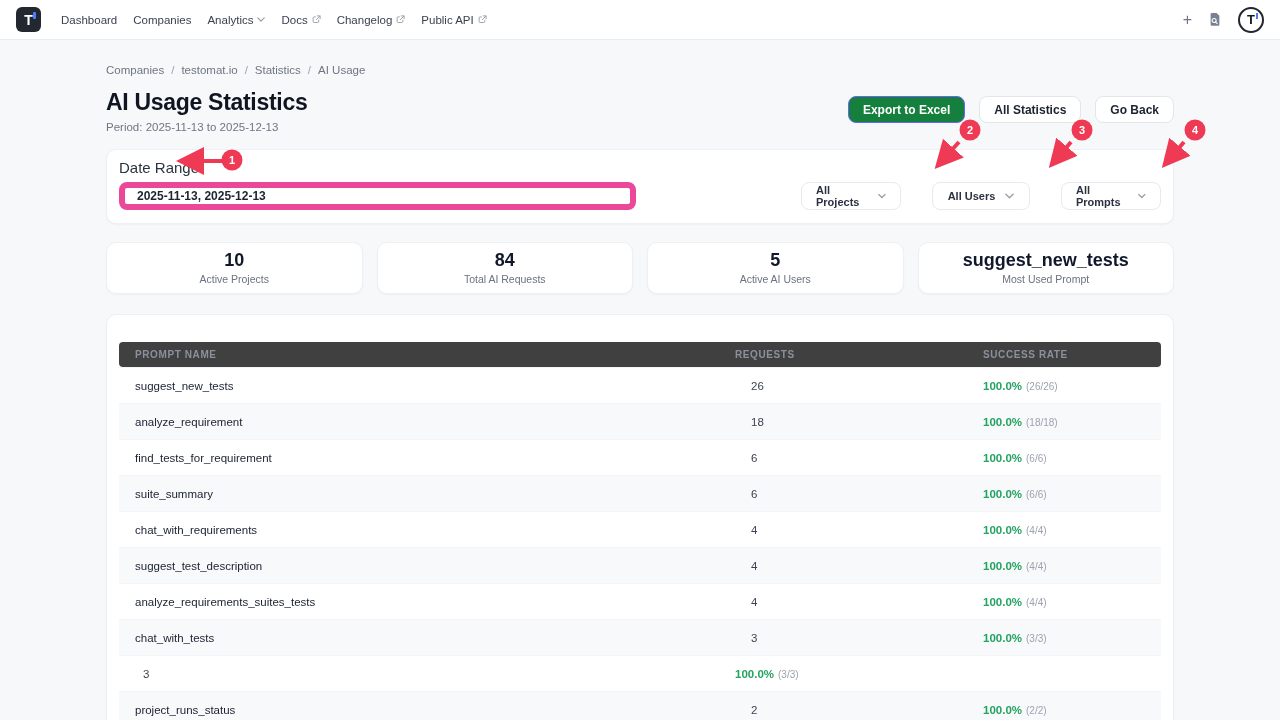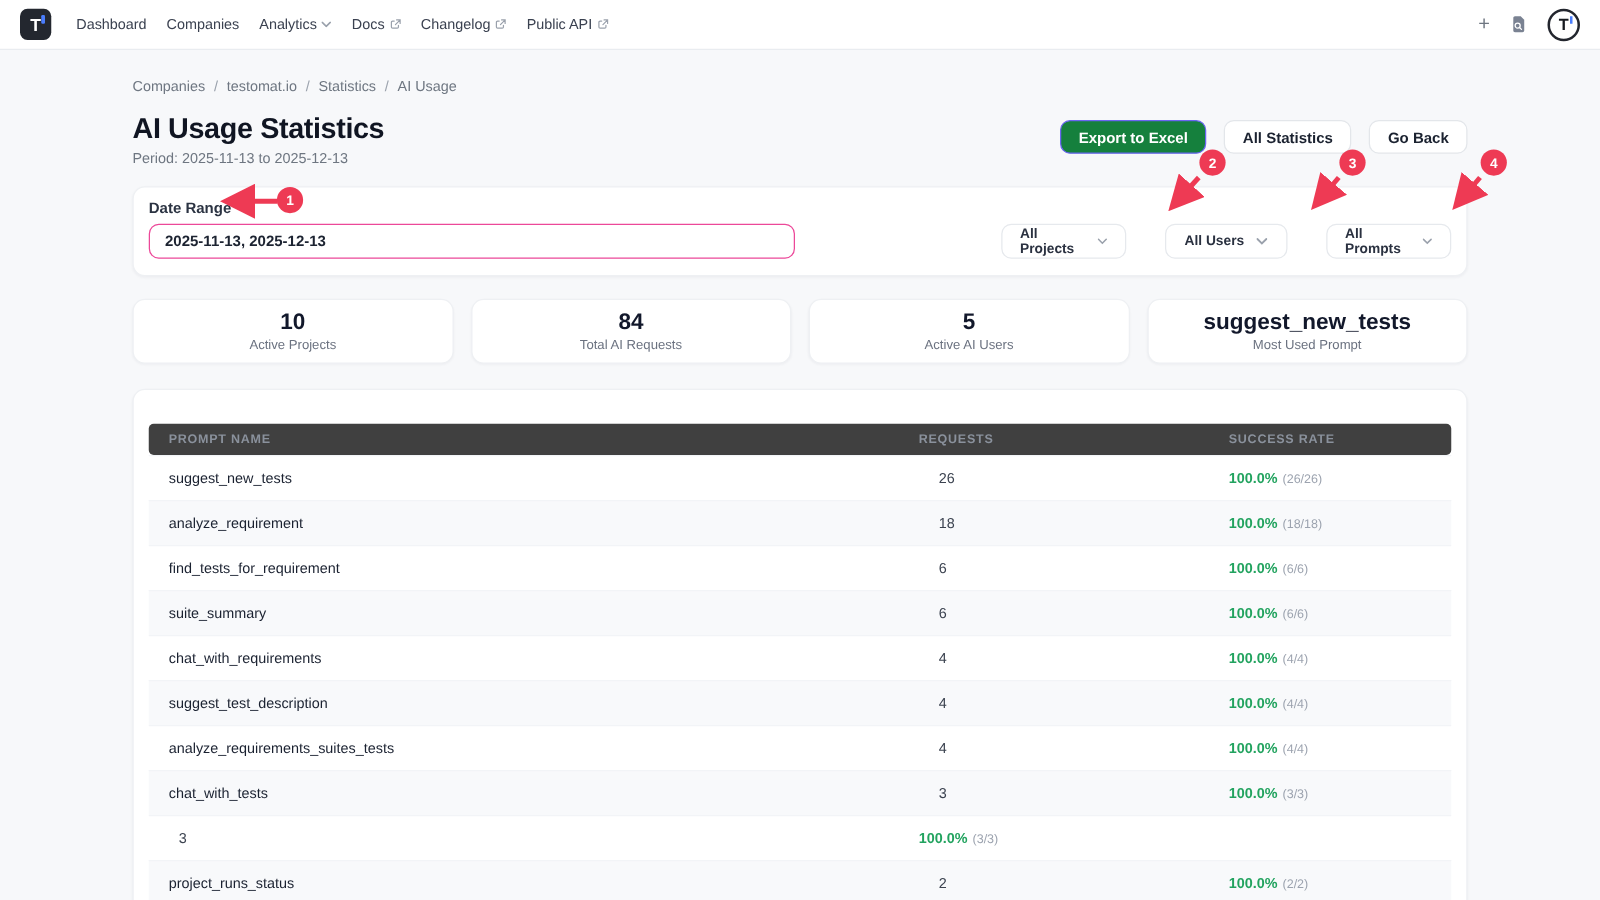--- a/index.html
+++ b/index.html
@@ -51,23 +51,23 @@
   .btn-ghost { background:#ffffff; color:#1b2230; border:1px solid #e3e6ea; }
   
   .card {
     background:#ffffff; border:1px solid #eef0f3; border-radius:10px;
     box-shadow:0 1px 2px rgba(16,24,40,0.04);
   }
   .filter-card {
     margin-top:16px; padding:9px 12px 13px 12px;
     display:flex; align-items:flex-end; justify-content:space-between;
   }
-  .dr-label { font-size:12px; font-weight:bold; color:#2b3342; margin-bottom:6px; }
+  .dr-label { font-size:15px; font-weight:normal; color:#2b3342; margin-bottom:6px; }
   .dr-input {
-    width:517px; height:28px; border:1px solid #ec4899; border-radius:8px;
+    width:517px; height:28px; border:6px solid #ec4899; border-radius:8px;
     padding:0 12px; font-size:12px; font-weight:bold; color:#1c2331;
     font-family:"Liberation Sans", sans-serif; background:#ffffff; outline:none;
   }
   .dropdowns { display:flex; gap:31px; }
   .dd {
     height:28px; border:1px solid #e6e9ed; border-radius:8px; background:#ffffff;
     display:flex; align-items:center; justify-content:center; gap:10px;
     padding:0 14px; font-size:11px; font-weight:bold; color:#2a3140; cursor:pointer;
   }
   .dd.w1 { width:100px; } .dd.w2 { width:98px; } .dd.w3 { width:100px; }

